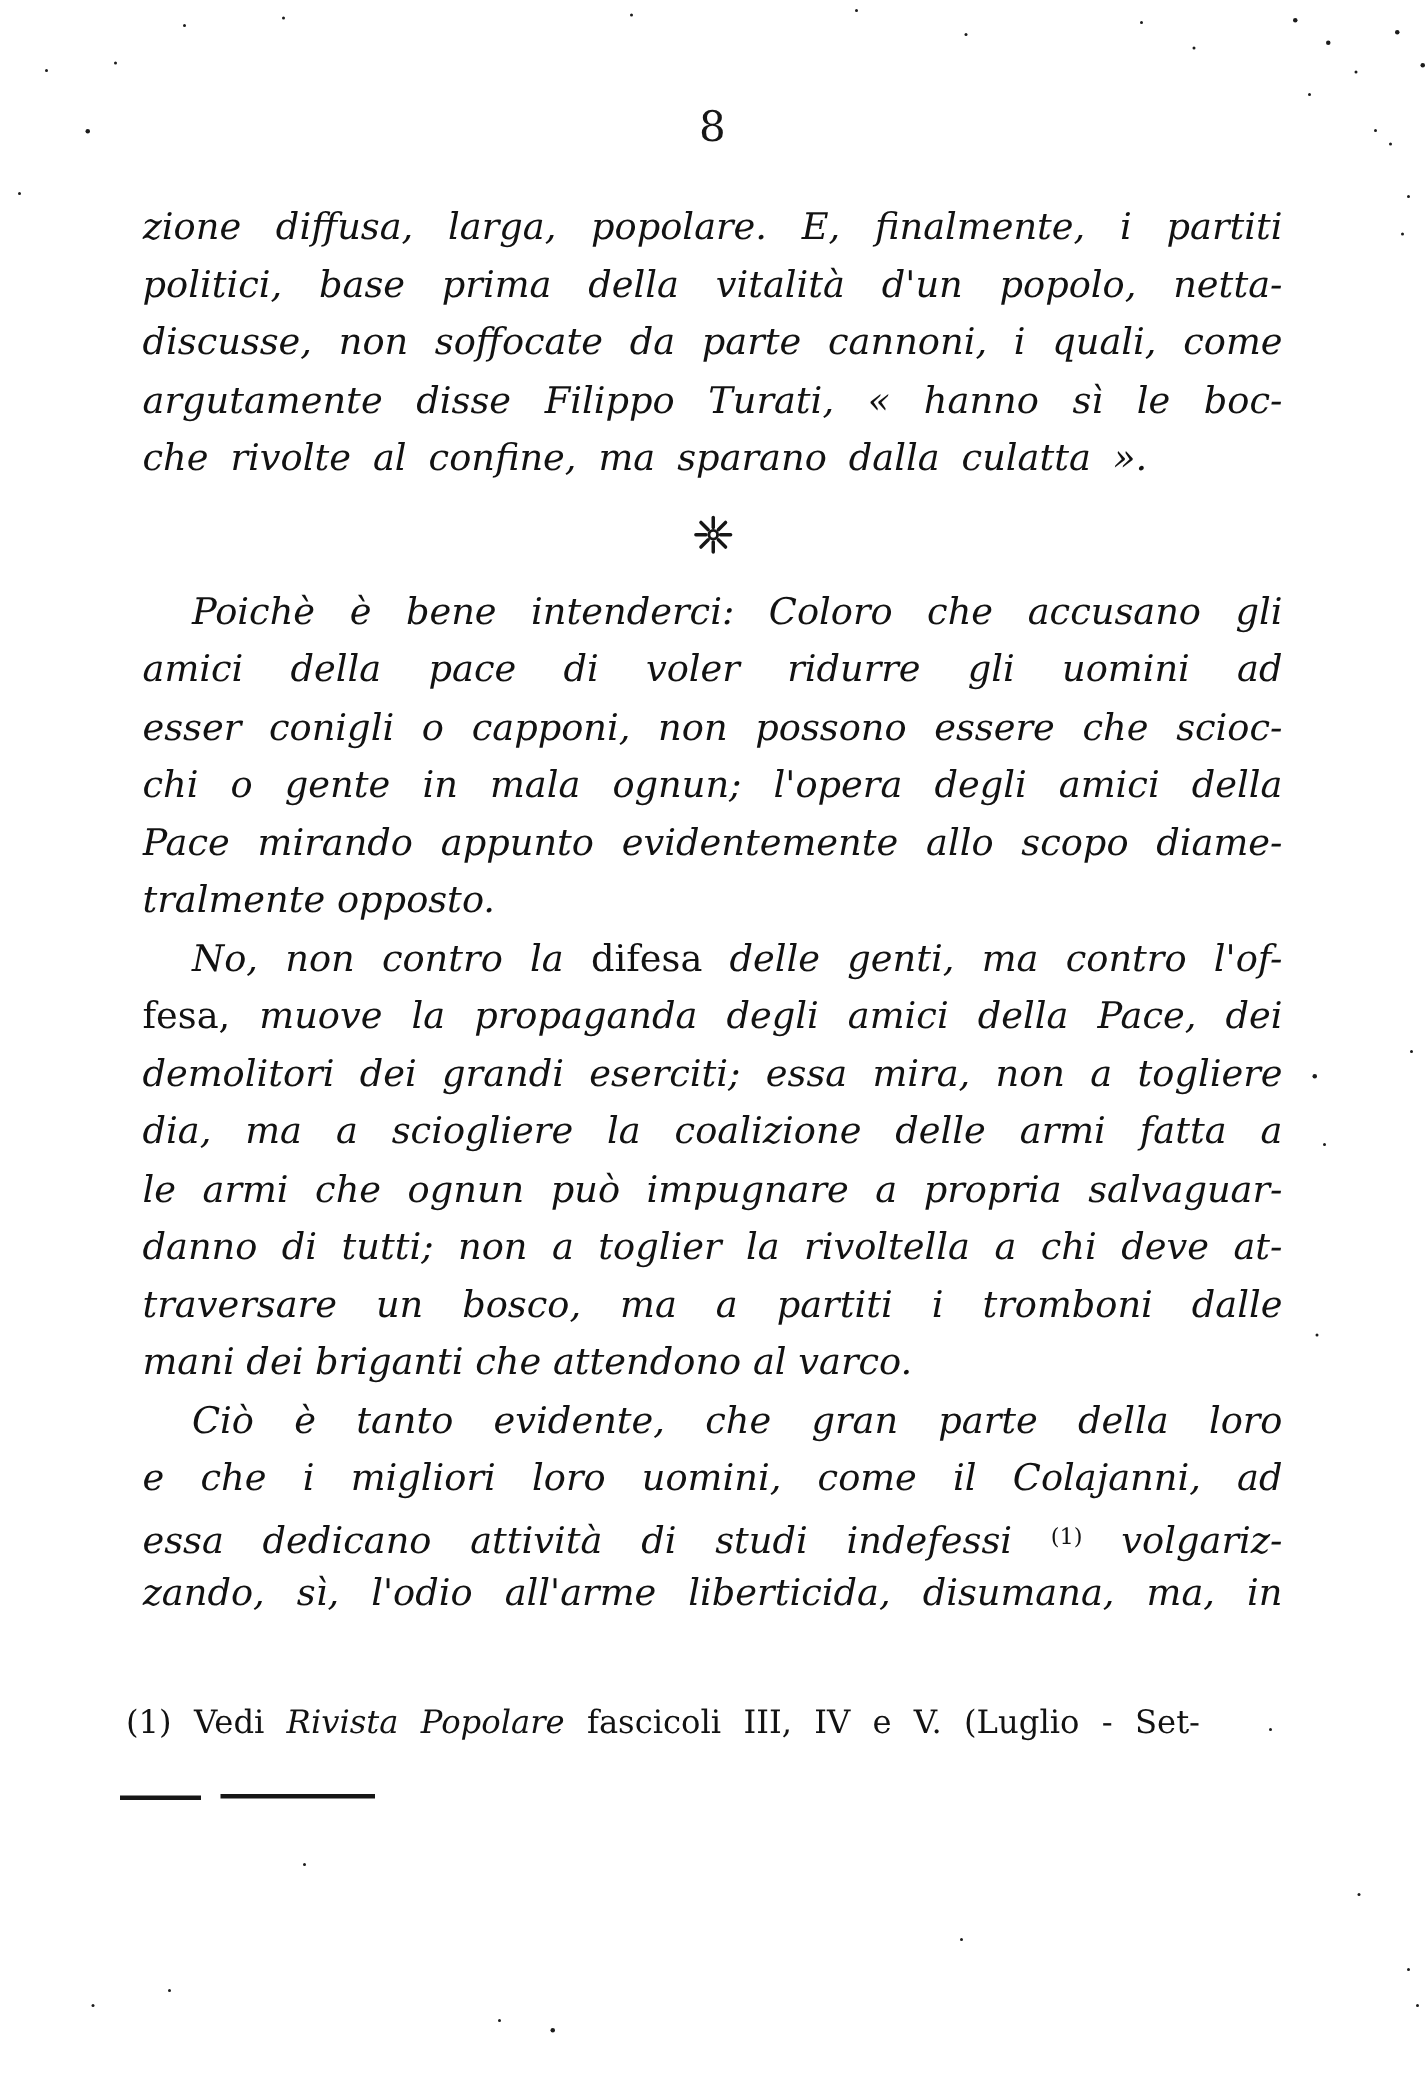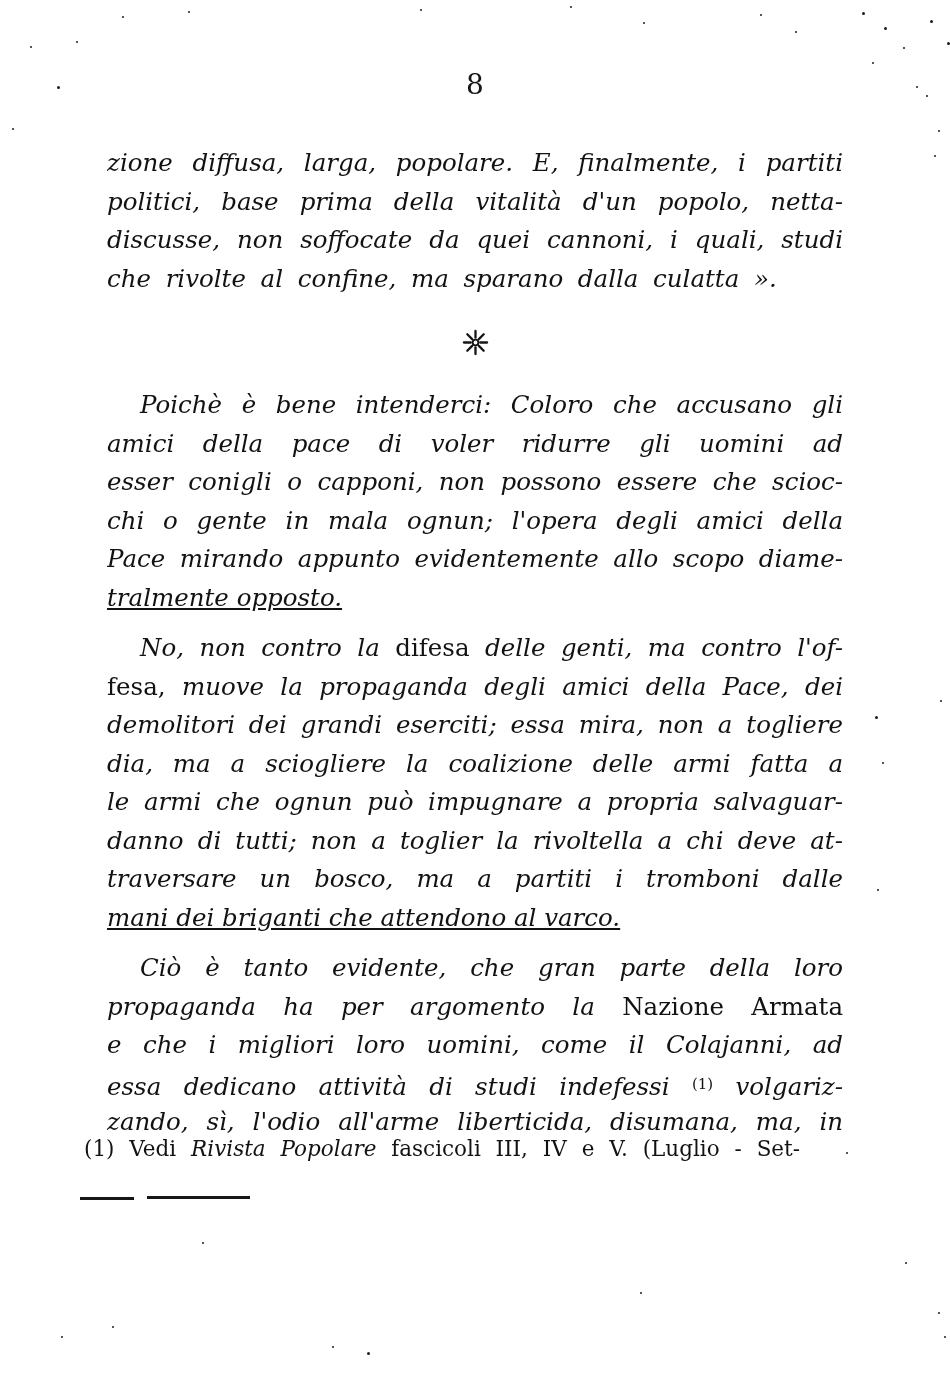--- a/index.html
+++ b/index.html
@@ -7,28 +7,28 @@
   .page {
     position:relative; width:950px; height:1400px;
     background:#ffffff; color:#121212; overflow:hidden;
     font-family:"DejaVu Serif","Liberation Serif",serif;
   }
   .page-number {
     position:absolute; top:68px; left:95px; width:760px;
     text-align:center; font-size:28px; font-style:normal; color:#161616;
   }
   .text-block { position:absolute; top:132px; left:95px; width:760px; }
-  .paragraph { margin:12px; }
+  .paragraph { margin:0; }
   .line {
     height:38.5px; line-height:38.5px; font-size:24.5px;
     text-align:justify; text-align-last:justify;
     overflow:hidden; color:#121212;
   }
   .indent { text-indent:33px; }
-  .align-left { text-align-last:left;text-decoration:underline; }
+  .align-left { text-align-last:left; }
   .align-wide { text-align-last:left; word-spacing:0.28em; }
   .seg-i { font-style:italic; }
   .seg-r { font-style:normal; }
   .seg-sup { font-style:normal; font-size:15px; vertical-align:6px; }
   .ornament-band {
     height:64px; display:flex; align-items:center; justify-content:center;
   }
   .footnote-sep-seg { position:absolute; height:3px; background:#161616; }
   .sep1 { left:80px; top:1197px; width:54px; }
   .sep2 { left:147px; top:1196px; width:103px; }
@@ -39,21 +39,22 @@
 </style>
 </head>
 <body>
 
 <div class="page">
   <div class="page-number">8</div>
   <div class="text-block">
       <div class="paragraph">
         <div class="line align-justify"><span class="seg-i">zione diffusa, larga, popolare. E, finalmente, i partiti</span></div>
         <div class="line align-justify"><span class="seg-i">politici, base prima della vitalità d'un popolo, netta-</span></div>
-        <div class="line align-justify"><span class="seg-i">discusse, non soffocate da quei cannoni, i quali, studi</span></div>
+        <div class="line align-justify"><span class="seg-i">discusse, non soffocate da parte cannoni, i quali, come</span></div>
+        <div class="line align-justify"><span class="seg-i">argutamente disse Filippo Turati, « hanno sì le boc-</span></div>
         <div class="line align-wide"><span class="seg-i">che rivolte al confine, ma sparano dalla culatta ».</span></div>
       </div>
   <div class="ornament-band">
     <svg width="27" height="27" viewBox="0 0 28 28" aria-hidden="true">
       <g stroke="#161616" stroke-width="2.4" stroke-linecap="round" fill="none">
         <line x1="19" y1="14" x2="26" y2="14"></line>
         <line x1="17.5" y1="17.5" x2="22.5" y2="22.5"></line>
         <line x1="14" y1="19" x2="14" y2="26"></line>
         <line x1="10.5" y1="17.5" x2="5.5" y2="22.5"></line>
         <line x1="9" y1="14" x2="2" y2="14"></line>
@@ -77,21 +78,20 @@
         <div class="line align-justify"><span class="seg-r">fesa,</span><span class="seg-i"> muove la propaganda degli amici della Pace, dei</span></div>
         <div class="line align-justify"><span class="seg-i">demolitori dei grandi eserciti; essa mira, non a togliere</span></div>
         <div class="line align-justify"><span class="seg-i">dia, ma a sciogliere la coalizione delle armi fatta a</span></div>
         <div class="line align-justify"><span class="seg-i">le armi che ognun può impugnare a propria salvaguar-</span></div>
         <div class="line align-justify"><span class="seg-i">danno di tutti; non a toglier la rivoltella a chi deve at-</span></div>
         <div class="line align-justify"><span class="seg-i">traversare un bosco, ma a partiti i tromboni dalle</span></div>
         <div class="line align-left"><span class="seg-i">mani dei briganti che attendono al varco.</span></div>
       </div>
       <div class="paragraph">
         <div class="line align-justify indent"><span class="seg-i">Ciò è tanto evidente, che gran parte della loro</span></div>
-        <div class="line align-justify"><span class="seg-i">propaganda ha per argomento la </span><span class="seg-r">Nazione Armata</span></div>
         <div class="line align-justify"><span class="seg-i">e che i migliori loro uomini, come il Colajanni, ad</span></div>
         <div class="line align-justify"><span class="seg-i">essa dedicano attività di studi indefessi </span><span class="seg-sup">(1)</span><span class="seg-i"> volgariz-</span></div>
         <div class="line align-justify"><span class="seg-i">zando, sì, l'odio all'arme liberticida, disumana, ma, in</span></div>
       </div>
     </div>
   <div class="footnote-sep-seg sep1"></div>
   <div class="footnote-sep-seg sep2"></div>
   <div class="footnote">
       <div class="line align-justify"><span class="seg-r">(1) Vedi </span><span class="seg-i">Rivista Popolare</span><span class="seg-r"> fascicoli III, IV e V. (Luglio - Set-</span></div>
     </div>

